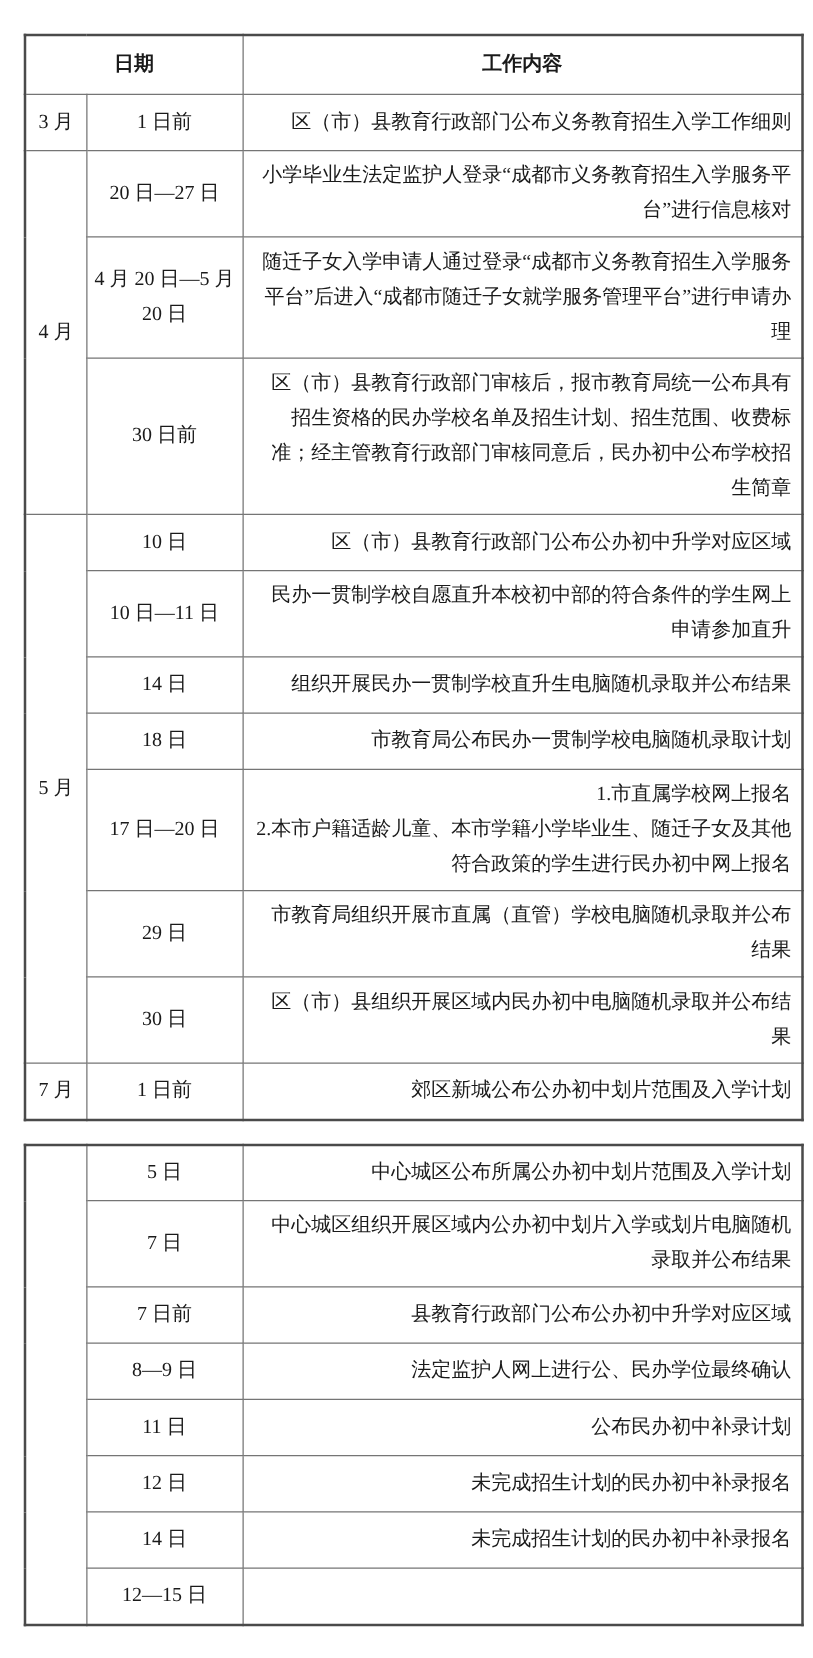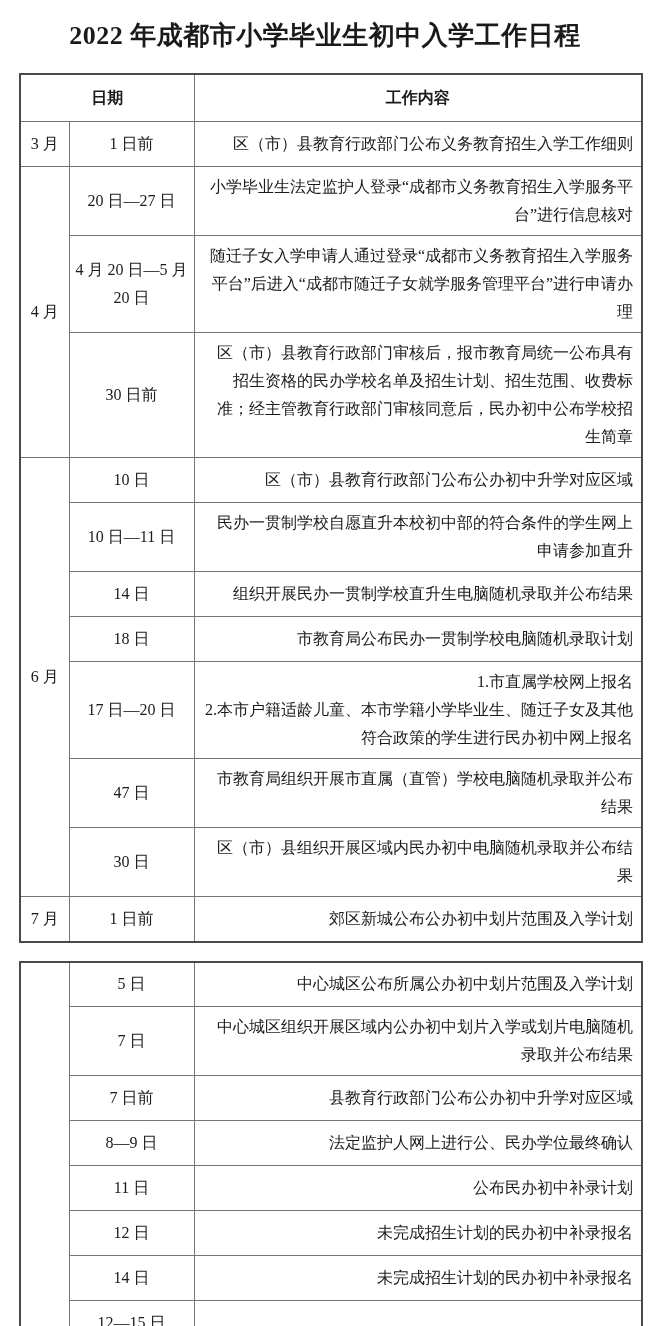--- a/index.html
+++ b/index.html
@@ -64,21 +64,20 @@
     padding:6px 8px;
   }
   td.content-cell .content-line{display:block;}
   col.c-month{width:49px;}
   col.c-date{width:125px;}
 </style>
 </head>
 <body>
 
 <div class="page">
-  <h1 class="title">2022 年成都市小学毕业生初中入学工作日程</h1>
   <div class="tables-root" id="tables-root">
       <table class="sched">
         <colgroup>
           <col class="c-month">
           <col class="c-date">
           <col class="c-content">
         </colgroup>
         <thead>
           <tr>
             <th colspan="2">日期</th>
@@ -106,21 +105,21 @@
               <span class="content-line">随迁子女入学申请人通过登录“成都市义务教育招生入学服务平台”后进入“成都市随迁子女就学服务管理平台”进行申请办理</span>
             </td>
           </tr>
           <tr>
             <td class="date-cell">30 日前</td>
             <td class="content-cell">
               <span class="content-line">区（市）县教育行政部门审核后，报市教育局统一公布具有招生资格的民办学校名单及招生计划、招生范围、收费标准；经主管教育行政部门审核同意后，民办初中公布学校招生简章</span>
             </td>
           </tr>
           <tr>
-            <td class="month-cell" rowspan="7">6 月</td>
+            <td class="month-cell" rowspan="7">5 月</td>
             <td class="date-cell">10 日</td>
             <td class="content-cell">
               <span class="content-line">区（市）县教育行政部门公布公办初中升学对应区域</span>
             </td>
           </tr>
           <tr>
             <td class="date-cell">10 日—11 日</td>
             <td class="content-cell">
               <span class="content-line">民办一贯制学校自愿直升本校初中部的符合条件的学生网上申请参加直升</span>
             </td>
@@ -138,21 +137,21 @@
             </td>
           </tr>
           <tr>
             <td class="date-cell">17 日—20 日</td>
             <td class="content-cell">
               <span class="content-line">1.市直属学校网上报名</span>
               <span class="content-line">2.本市户籍适龄儿童、本市学籍小学毕业生、随迁子女及其他符合政策的学生进行民办初中网上报名</span>
             </td>
           </tr>
           <tr>
-            <td class="date-cell">47 日</td>
+            <td class="date-cell">29 日</td>
             <td class="content-cell">
               <span class="content-line">市教育局组织开展市直属（直管）学校电脑随机录取并公布结果</span>
             </td>
           </tr>
           <tr>
             <td class="date-cell">30 日</td>
             <td class="content-cell">
               <span class="content-line">区（市）县组织开展区域内民办初中电脑随机录取并公布结果</span>
             </td>
           </tr>

